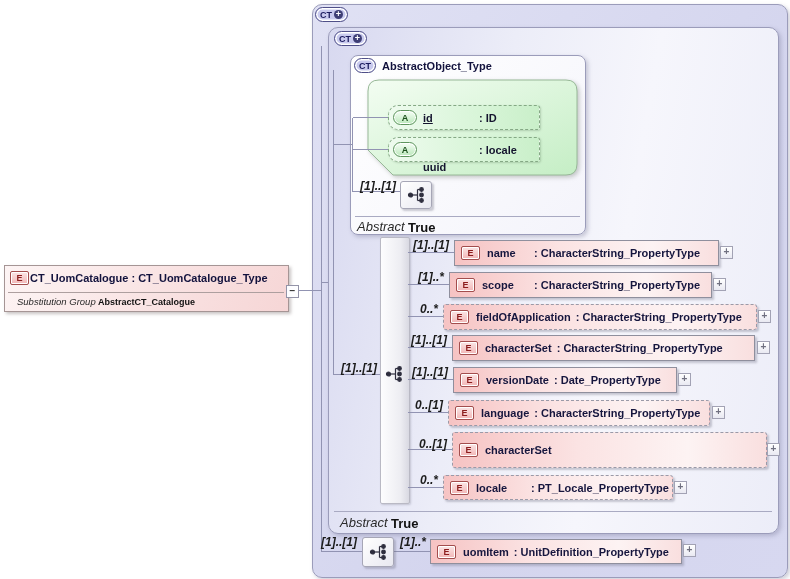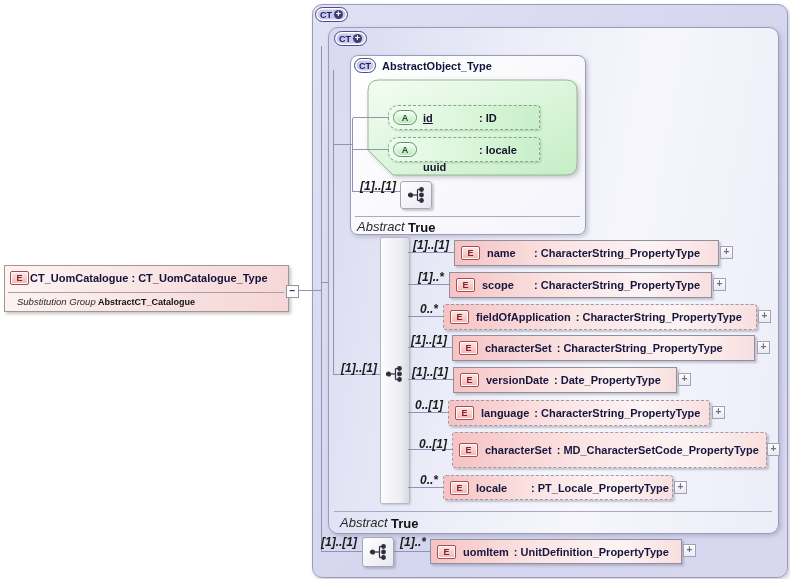--- a/index.html
+++ b/index.html
@@ -222,21 +222,20 @@
     <span class="ebadge">E</span>
     <span class="ename">language</span>
     <span class="etype">: CharacterString_PropertyType</span>
   </div>
   <div class="plus" style="left:712px;top:406px;">+</div>
 
   <div class="card" style="left:367px;top:437px;">0..[1]</div>
   <div class="ebox dashed wrap" style="left:452px;top:432px;width:313px;height:34px;">
     <span class="ebadge">E</span>
     <span class="ename">characterSet</span>
-    <span class="etype">: MD_CharacterSetCode_PropertyType</span>
   </div>
   <div class="plus" style="left:767px;top:443px;">+</div>
 
   <div class="card" style="left:358px;top:473px;">0..*</div>
   <div class="ebox dashed" style="left:443px;top:475px;width:228px;height:23px;">
     <span class="ebadge">E</span>
     <span class="ename" style="min-width:50px;">locale</span>
     <span class="etype">: PT_Locale_PropertyType</span>
   </div>
   <div class="plus" style="left:674px;top:481px;">+</div>

